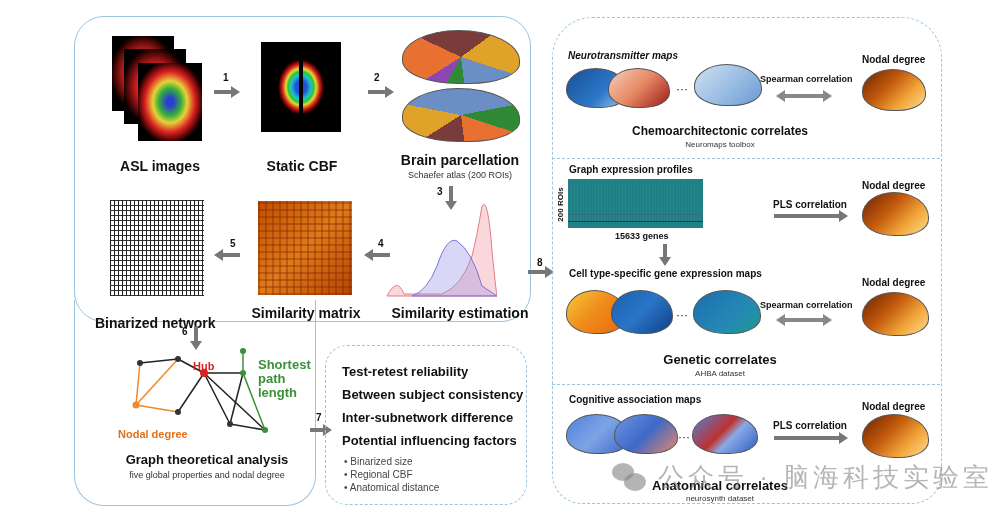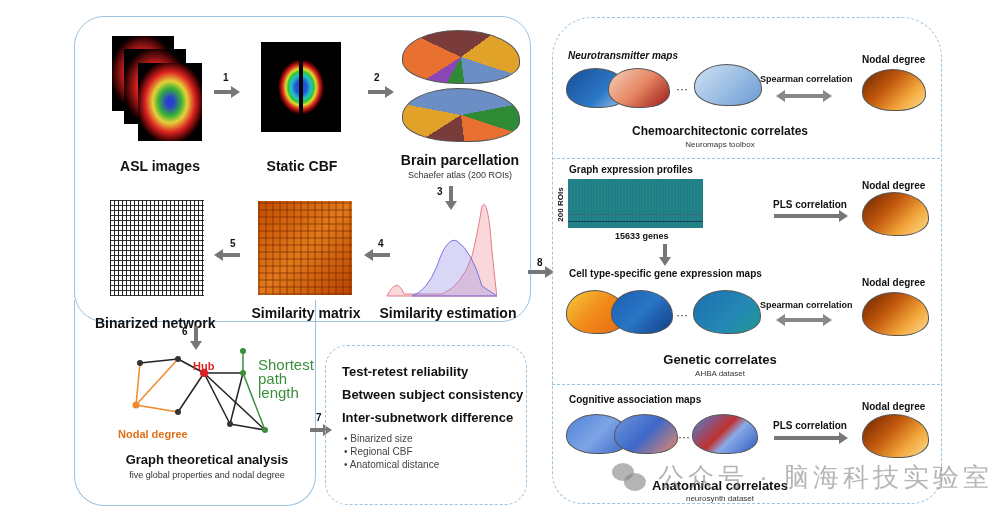--- a/index.html
+++ b/index.html
@@ -58,21 +58,21 @@
 <div class="lbl" style="left:395px;top:152px;width:130px;">Brain parcellation</div>
 <div class="sub" style="left:395px;top:170px;width:130px;">Schaefer atlas (200 ROIs)</div>
 
 <div class="step" style="left:437px;top:186px;">3</div>
 <div class="arrow-d" style="left:449px;top:186px;height:16px;"></div>
 
 <svg class="abs" style="left:382px;top:196px;" width="115" height="105">
   <path d="M5 100 Q15 80 22 98 L60 98 Q80 90 90 60 Q95 40 100 10 Q106 0 110 55 Q114 95 115 100 Z" fill="rgba(240,140,150,.35)" stroke="#e57c86" stroke-width="1"></path>
   <path d="M30 100 Q45 95 55 70 Q65 40 75 45 Q90 55 100 90 L115 100 Z" fill="rgba(150,140,230,.35)" stroke="#7a74e0" stroke-width="1"></path>
 </svg>
-<div class="lbl" style="left:378px;top:305px;width:140px;">Similarity estimation</div>
+<div class="lbl" style="left:390px;top:305px;width:140px;">Similarity estimation</div>
 
 <div class="step" style="left:378px;top:238px;">4</div>
 <div class="arrow-l" style="left:372px;top:253px;width:18px;"></div>
 
 <div class="abs" style="left:258px;top:201px;width:94px;height:94px;background:
      repeating-linear-gradient(90deg,rgba(120,40,0,.35) 0 2px,transparent 2px 7px),
      repeating-linear-gradient(0deg,rgba(120,40,0,.35) 0 2px,transparent 2px 7px),
      linear-gradient(135deg,#c24d00,#e07a1a 50%,#b84400);"></div>
 <div class="lbl" style="left:250px;top:305px;width:112px;">Similarity matrix</div>
 
@@ -105,37 +105,38 @@
     <circle cx="58" cy="14" r="3" fill="#333"></circle>
   <circle cx="16" cy="60" r="3.5" fill="#f0892a"></circle>
     <circle cx="58" cy="67" r="3" fill="#333"></circle>
   <circle cx="84" cy="28" r="4" fill="#e02020"></circle>
     <circle cx="110" cy="79" r="3" fill="#333"></circle>
   <circle cx="123" cy="6" r="3" fill="#3b8f3b"></circle>
     <circle cx="123" cy="28" r="3" fill="#3b8f3b"></circle>
   <circle cx="145" cy="85" r="3" fill="#3b8f3b"></circle>
 </svg>
 <div class="abs" style="left:193px;top:360px;font-weight:bold;font-size:11px;color:#e02020;">Hub</div>
-<div class="abs" style="left:258px;top:358px;font-weight:normal;font-size:15px;color:#3b8f3b;line-height:14px;">
+<div class="abs" style="left:258px;top:358px;font-weight:bold;font-size:13px;color:#3b8f3b;line-height:14px;">
   <div>Shortest</div>
   <div>path</div>
   <div>length</div>
 </div>
 <div class="abs" style="left:118px;top:428px;font-weight:bold;font-size:11px;color:#e0701a;">Nodal degree</div>
 <div class="lbl" style="left:112px;top:452px;width:190px;font-size:13px;">Graph theoretical analysis</div>
 <div class="sub" style="left:112px;top:470px;width:190px;">five global properties and nodal degree</div>
 
 <div class="step" style="left:316px;top:412px;">7</div>
 <div class="arrow-r" style="left:310px;top:428px;width:14px;"></div>
 
 <div class="panel dash" style="left:325px;top:345px;width:200px;height:158px;border-radius:22px;"></div>
 <div class="abs" style="left:342px;top:364px;">
   <div class="list-item">Test-retest reliability</div>
   <div class="list-item">Between subject consistency</div>
   <div class="list-item">Inter-subnetwork difference</div>
+  <div class="list-item">Potential influencing factors</div>
   <div style="margin-left:2px;">
     <div class="bullet">• <span>Binarized size</span></div>
     <div class="bullet">• <span>Regional CBF</span></div>
     <div class="bullet">• <span>Anatomical distance</span></div>
   </div>
 </div>
 
 <div class="step" style="left:537px;top:257px;">8</div>
 <div class="arrow-r" style="left:528px;top:270px;width:18px;"></div>
 

